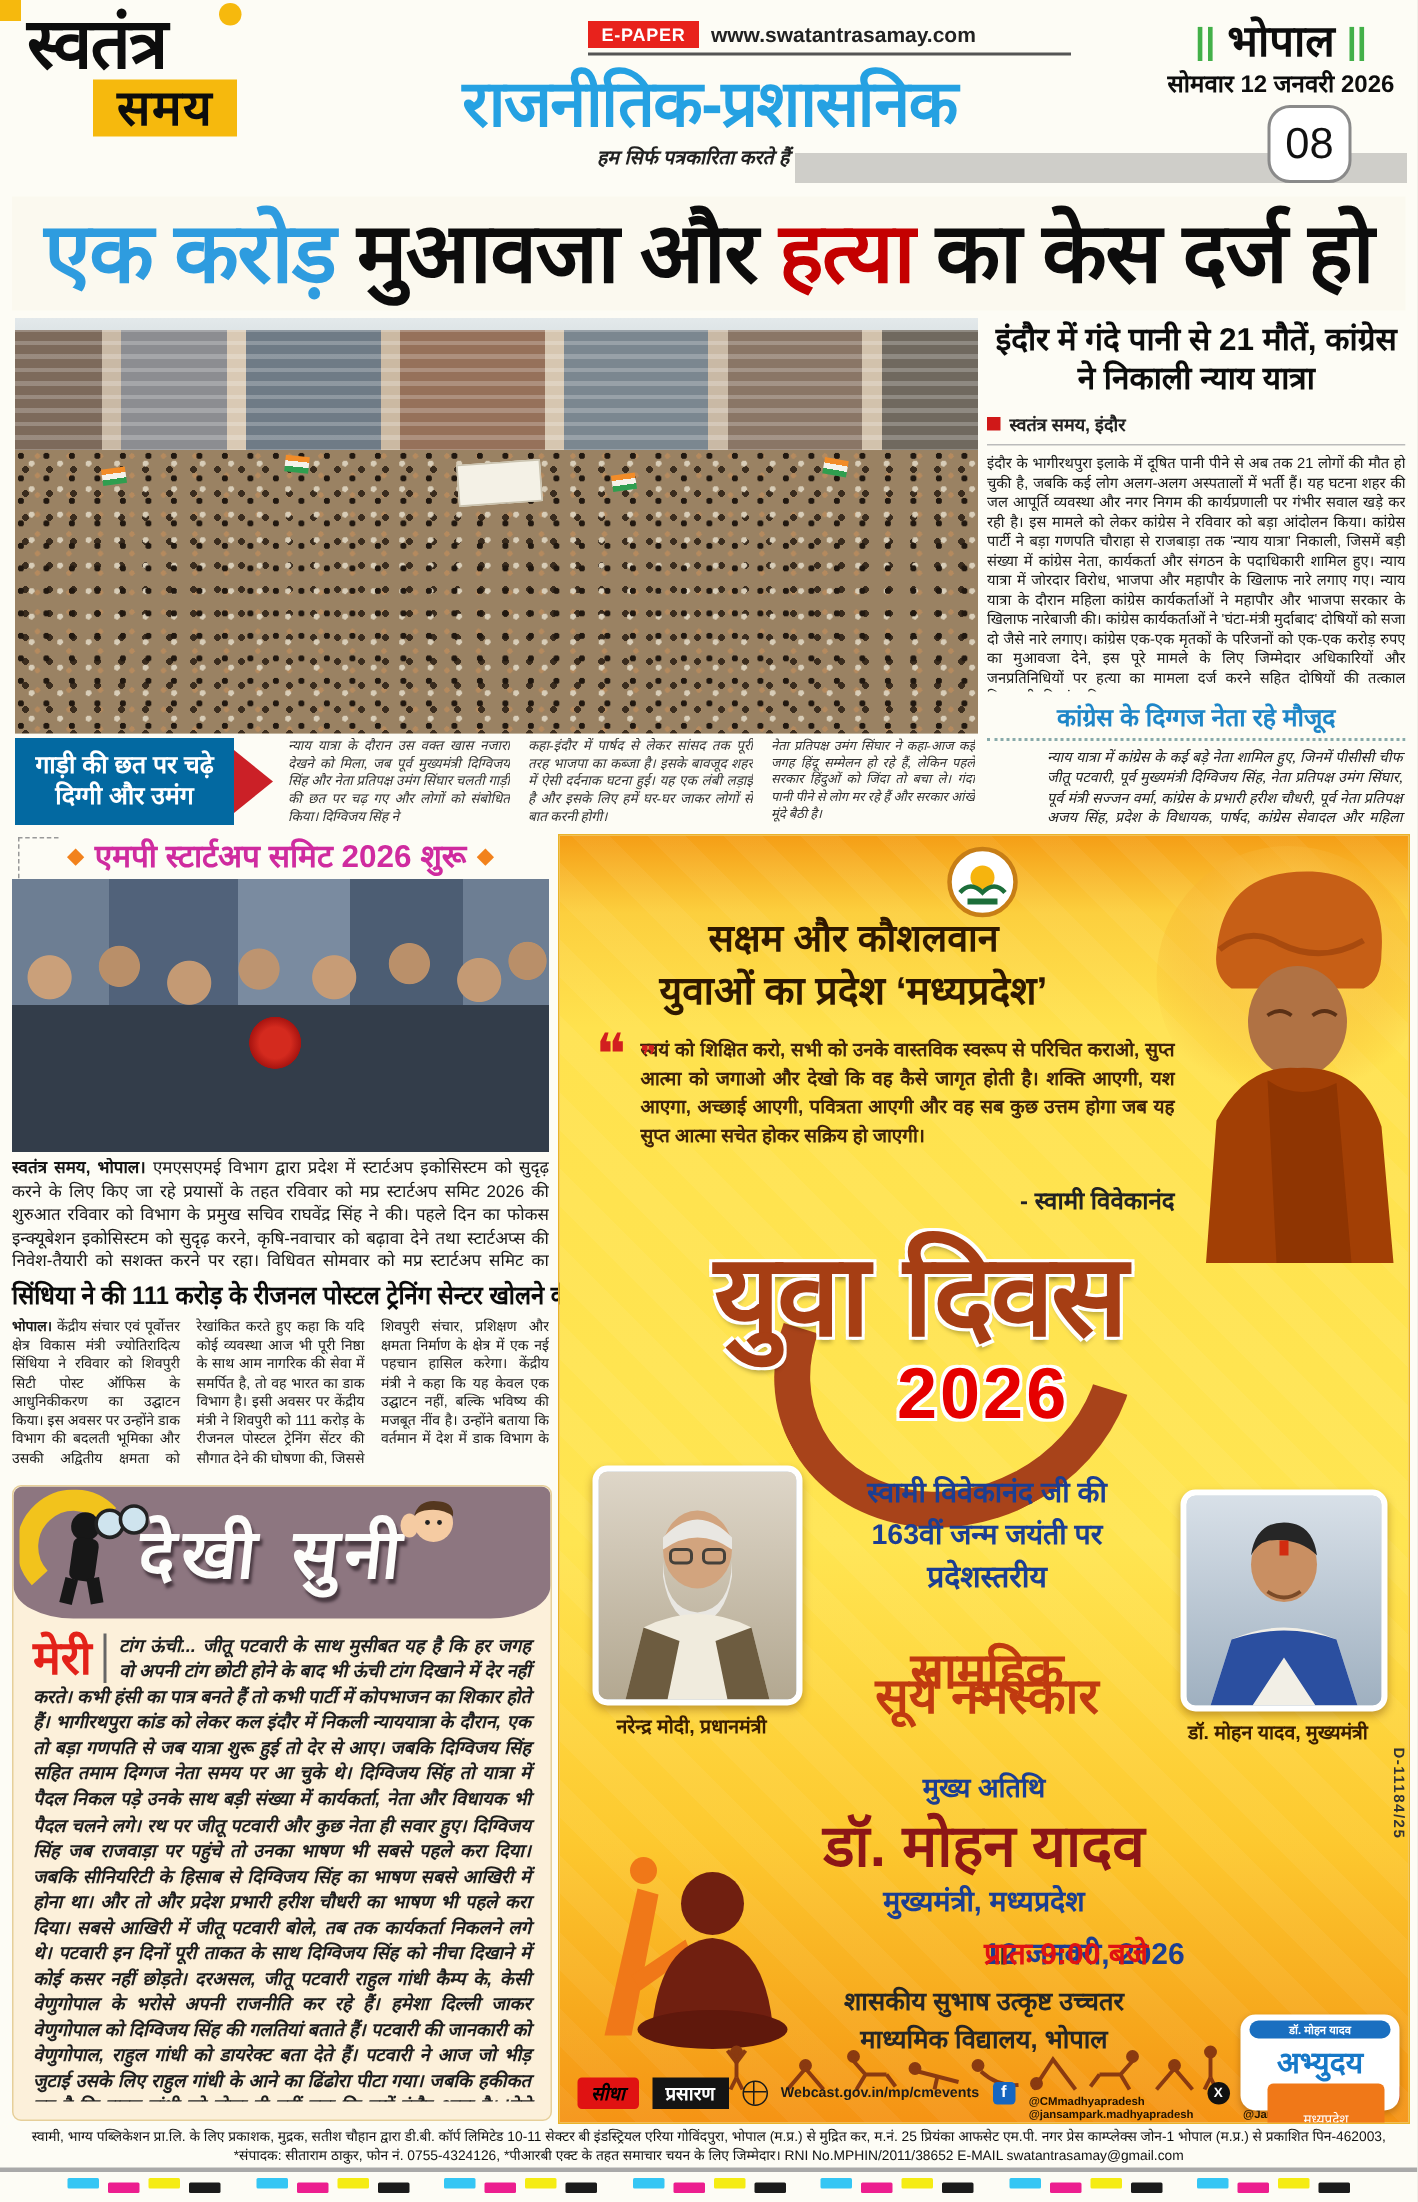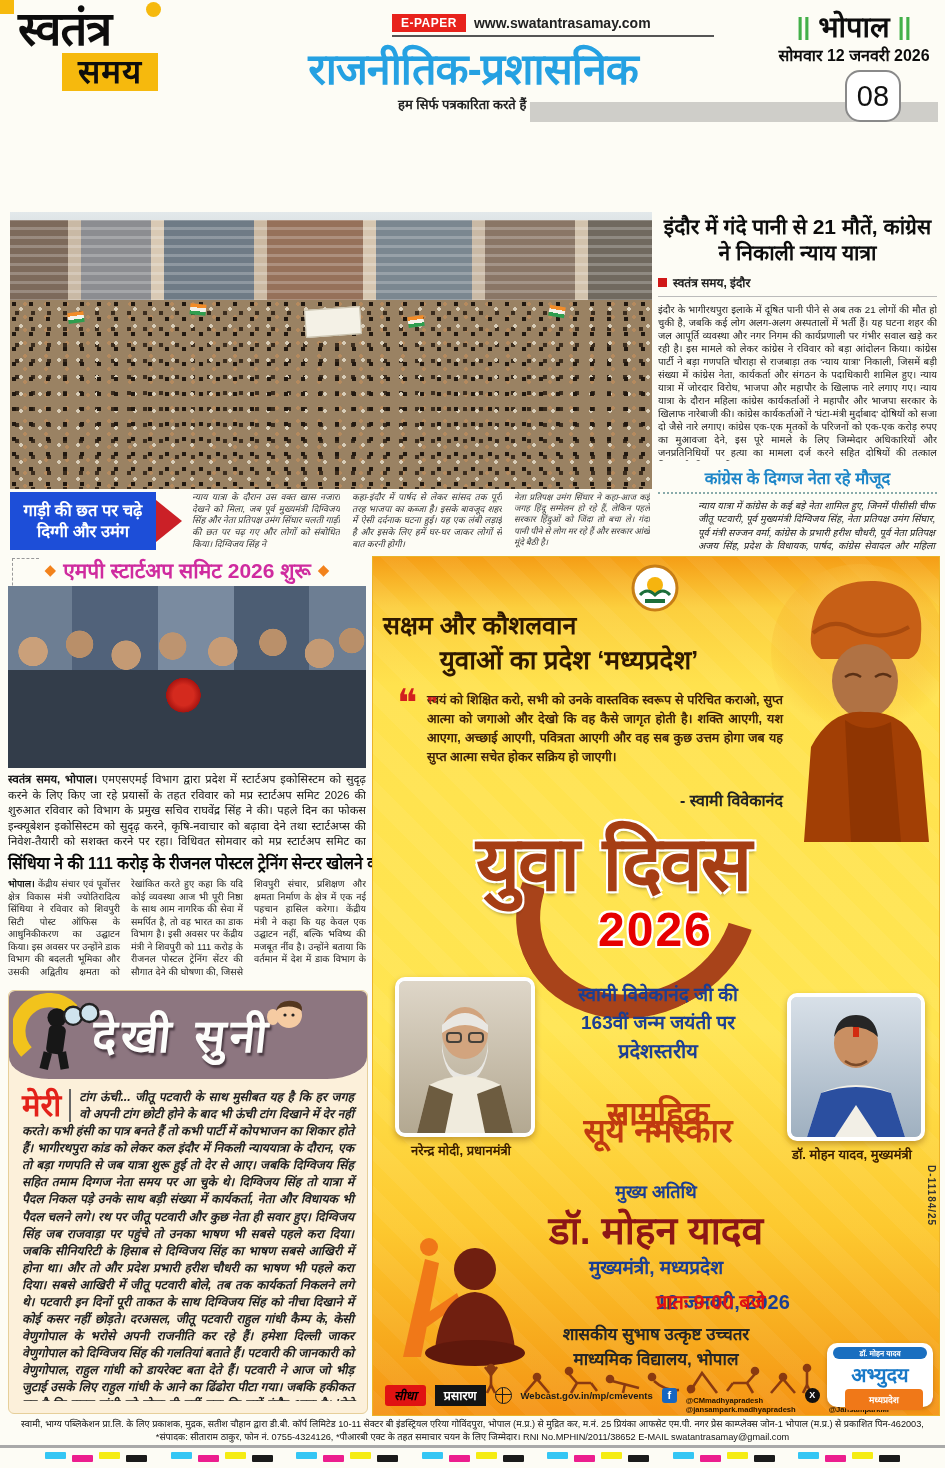--- a/index.html
+++ b/index.html
@@ -12,21 +12,21 @@
   .logo{left:18px;top:4px;width:220px;}
   .logo-top{font-size:47px;font-weight:900;color:#0d0d0d;line-height:1.05;letter-spacing:-1px;}
   .logo-dot{position:absolute;left:128px;top:-2px;width:15px;height:15px;border-radius:50%;background:#f6b90d;}
   .logo-bottom{display:inline-block;margin-left:44px;background:#f6b90d;color:#0d0d0d;font-weight:900;
                font-size:33px;line-height:1.15;padding:0 16px;letter-spacing:1px;}
   .epaper-row{left:392px;top:14px;width:322px;border-bottom:2px solid #555;padding-bottom:3px;display:flex;align-items:center;gap:8px;}
   .epaper{background:#e8221c;color:#fff;font-size:12px;font-weight:800;padding:2px 9px;letter-spacing:.5px;}
   .site{font-size:14px;font-weight:700;color:#222;}
   .section-title{left:248px;top:38px;width:450px;text-align:center;font-size:43px;font-weight:900;
                  color:#25a1e2;letter-spacing:-1px;white-space:nowrap;}
-  .tagline{left:398px;top:95px;font-size:13px;font-weight:700;color:#222;}
+  .tagline{left:398px;top:95px;font-size:13px;font-style:italic;font-weight:700;color:#222;}
   .gray-bar{left:530px;top:102px;width:408px;height:20px;background:#cfcec9;}
   .city-row{left:768px;top:6px;width:172px;text-align:center;font-size:29px;font-weight:900;color:#0d0d0d;white-space:nowrap;}
   .city-row .bar{color:#43b049;font-size:24px;font-weight:900;vertical-align:2px;}
   .issue-date{left:768px;top:44px;width:172px;text-align:center;font-size:16px;font-weight:800;color:#0d0d0d;}
   .page-circle{left:845px;top:70px;width:52px;height:48px;background:#fff;border:2px solid #8a8a8a;border-radius:15px;
                text-align:center;font-size:29px;line-height:48px;color:#111;z-index:2;}
 
   
   .main-headline{left:8px;top:131px;width:929px;height:76px;background:#fbf9ef;text-align:center;
                  font-size:56px;font-weight:900;line-height:76px;white-space:nowrap;letter-spacing:-1px;}
@@ -57,21 +57,21 @@
   .la-byline{margin-top:7px;font-size:12px;font-weight:800;color:#222;display:flex;align-items:center;gap:6px;
              border-bottom:1px solid #bbb;padding-bottom:5px;}
   .red-sq{width:9px;height:9px;background:#d01818;display:inline-block;}
   .la-body{margin-top:6px;font-size:9.8px;line-height:1.33;text-align:justify;color:#1c1c1c;height:158px;overflow:hidden;}
   .la-subhead{margin-top:5px;text-align:center;font-size:16.5px;font-weight:900;color:#1e86c8;
               border-bottom:2px dotted #8aa;padding-bottom:3px;}
   .la-note{margin-top:5px;margin-left:40px;width:237px;font-family:"Liberation Serif","DejaVu Serif",serif;
            font-style:italic;font-size:9.6px;line-height:1.42;color:#222;text-align:justify;}
 
   
-  .cap-box{left:10px;top:492px;width:146px;height:58px;background:#1d4ed8;color:#fff;display:flex;align-items:center;
+  .cap-box{left:10px;top:492px;width:146px;height:58px;background:#0369a1;color:#fff;display:flex;align-items:center;
            justify-content:center;text-align:center;font-size:16.5px;font-weight:900;line-height:1.25;}
   .cap-arrow{left:156px;top:500px;width:0;height:0;border-top:21px solid transparent;border-bottom:21px solid transparent;
              border-left:26px solid #cb2027;}
   .cap-col{top:492px;height:60px;font-family:"Liberation Serif","DejaVu Serif",serif;font-style:italic;
            font-size:9px;line-height:1.3;color:#333;text-align:justify;overflow:hidden;}
   .cap1{left:192px;width:148px;} .cap2{left:352px;width:150px;} .cap3{left:514px;width:136px;font-size:8.6px;}
 
   
   .dash-bracket{left:12px;top:558px;width:26px;height:46px;border-left:1px dashed #999;border-top:1px dashed #999;}
   .startup-head{left:8px;top:556px;width:358px;text-align:center;font-size:21px;font-weight:900;color:#cf2b9f;white-space:nowrap;}
@@ -107,21 +107,21 @@
               color:#1e1e1e;text-align:justify;height:312px;overflow:hidden;}
   .dropcap{float:left;color:#e32119;font-size:31px;font-weight:900;font-style:normal;line-height:.95;
            padding:2px 8px 2px 0;margin-right:8px;border-right:2px solid #666;}
 
   
   .ad{left:372px;top:556px;width:566px;height:858px;overflow:hidden;border:1px solid #eab32a;
       background:
        repeating-linear-gradient(45deg,rgba(255,255,255,.05) 0 18px,transparent 18px 36px),
        linear-gradient(180deg,#f59e16 0%,#fccf3e 6%,#ffe24e 15%,#ffe551 55%,#fdc92f 78%,#f7a81c 92%,#f59314 100%);}
   .ad *{position:absolute;}
-  .ad-title1{left:10px;top:50px;width:372px;text-align:left;font-size:25px;font-weight:900;color:#2f1800;}
+  .ad-title1{left:10px;top:50px;width:372px;text-align:center;font-size:25px;font-weight:900;color:#2f1800;}
   .ad-title2{left:10px;top:84px;width:372px;text-align:center;font-size:26px;font-weight:900;color:#2f1800;}
   .quote-mark{left:24px;top:124px;font-size:38px;color:#d21f1f;font-family:"DejaVu Serif",serif;}
   .quote-text{left:54px;top:134px;width:356px;font-size:12.6px;font-weight:700;line-height:1.5;color:#40220a;text-align:justify;}
   .quote-end{color:#d21f1f;font-size:18px;}
   .quote-attr{left:240px;top:232px;width:170px;text-align:right;font-size:16px;font-weight:800;color:#222;}
   .swirl{left:140px;top:240px;width:200px;height:170px;border:24px solid transparent;border-left-color:#a8431a;
          border-bottom-color:#a8431a;border-radius:50%;transform:rotate(-28deg);}
   .yuva{left:10px;top:252px;width:460px;text-align:center;font-family:"DejaVu Serif","Liberation Serif",serif;
         font-size:76px;font-weight:900;color:#a63e14;white-space:nowrap;letter-spacing:-2px;
         text-shadow:-2px -2px 0 #fff,2px -2px 0 #fff,-2px 2px 0 #fff,2px 2px 0 #fff,0 4px 3px rgba(0,0,0,.25);}
@@ -152,21 +152,21 @@
   .fb-ic{width:15px;height:15px;background:#1666c0;color:#fff;border-radius:3px;font-size:11px;font-weight:900;
          text-align:center;line-height:15px;flex:none;}
   .x-ic{width:15px;height:15px;background:#111;color:#fff;border-radius:50%;font-size:9px;font-weight:900;
         text-align:center;line-height:15px;flex:none;}
   .yt-ic{width:18px;height:13px;background:#e01212;border-radius:3px;flex:none;position:relative;}
   .yt-ic:before{content:"";position:absolute;left:6px;top:3px;border-left:6px solid #fff;border-top:3.5px solid transparent;border-bottom:3.5px solid transparent;}
   .handles{font-size:7.6px;font-weight:700;color:#201200;line-height:1.25;margin-top:20px;}
   .abhyu{right:6px;top:786px;width:106px;height:64px;background:#fff;border-radius:10px;box-shadow:0 2px 4px rgba(90,40,0,.3);text-align:center;}
   .abhyu .ribbon{position:absolute;left:6px;top:4px;width:94px;background:#1a6fc0;color:#fff;font-size:7.5px;font-weight:800;border-radius:6px;padding:1px 0;}
   .abhyu .main{position:absolute;left:0;top:18px;width:100%;font-size:20px;font-weight:900;color:#1879c8;}
-  .abhyu .sub{position:absolute;left:18px;top:46px;width:78px;background:#f07818;color:#fff;font-size:9px;font-weight:700;border-radius:4px;padding:4px 0;}
+  .abhyu .sub{position:absolute;left:18px;top:46px;width:78px;background:#f07818;color:#fff;font-size:9px;font-weight:400;border-radius:4px;padding:17px 0;}
 
   
   .imprint{left:0;top:1418px;width:945px;text-align:center;font-size:9.2px;line-height:1.45;color:#111;}
   .footer-rule{left:0;top:1445px;width:945px;height:3px;background:#a9a9a9;}
   .cmyk{left:0;top:1452px;width:945px;display:flex;justify-content:space-between;padding:0 45px;box-sizing:border-box;}
   .cmyk .grp{display:flex;gap:6px;}
   .cmyk i{display:block;width:21px;height:7px;border-radius:1px;}
   .c1{background:#35c6f4;} .c2{background:#ec1e8e;transform:translateY(3px);} .c3{background:#f5ec13;} .c4{background:#1b1b1b;transform:translateY(3px);}
 </style>
 </head>
@@ -188,20 +188,21 @@
   <div class="abs tagline">हम सिर्फ पत्रकारिता करते हैं</div>
   <div class="abs gray-bar"></div>
   <div class="abs city-row">
     <span class="bar">||</span>
     <span>भोपाल</span>
     <span class="bar">||</span>
   </div>
   <div class="abs issue-date">सोमवार 12 जनवरी 2026</div>
   <div class="abs page-circle">08</div>
 
+  <div class="abs main-headline"><span class="hl-blue">एक करोड़ </span><span class="hl-black">मुआवजा और </span><span class="hl-red">हत्या </span><span class="hl-black">का केस दर्ज हो</span></div>
 
   <div class="abs lead-photo">
     <div class="lp-sky"></div>
     <div class="lp-buildings"></div>
     <div class="lp-crowd"></div>
     <div class="flag" style="left:9%;top:100px;"></div>
     <div class="flag" style="left:28%;top:92px;transform:rotate(6deg);"></div>
     <div class="flag" style="left:62%;top:104px;"></div>
     <div class="flag" style="left:84%;top:94px;transform:rotate(10deg);"></div>
     <div class="lp-banner"></div>

